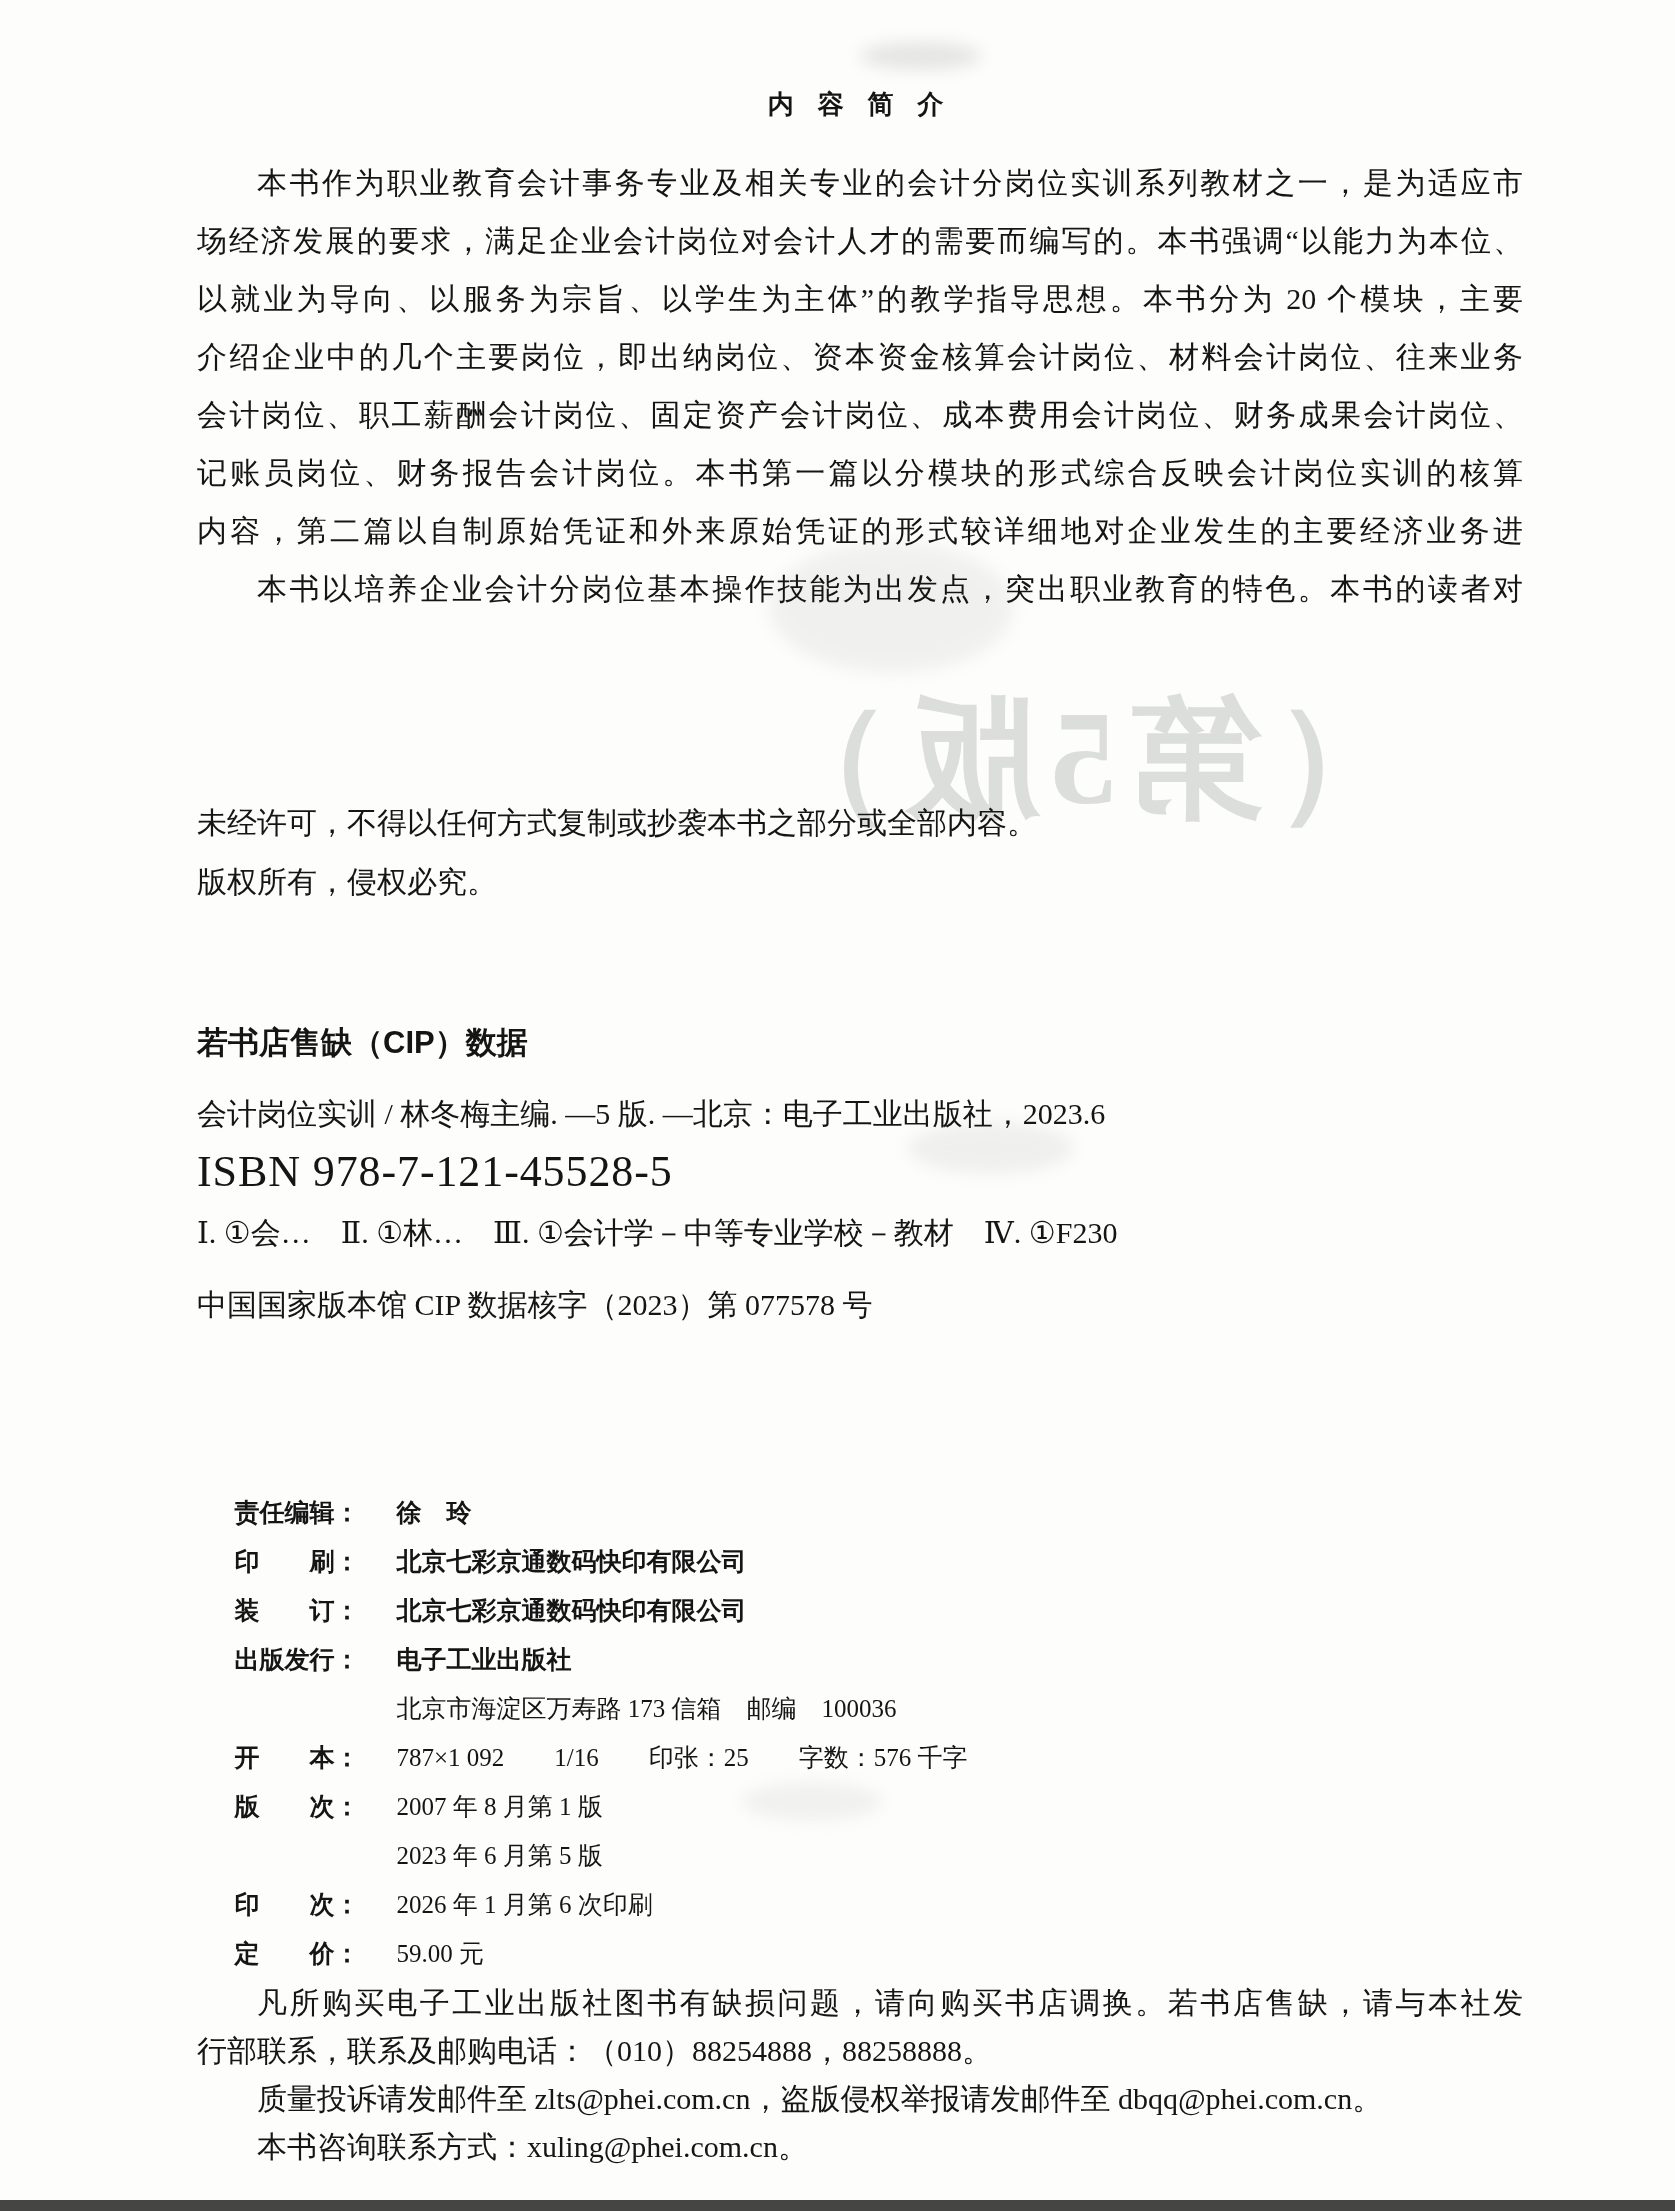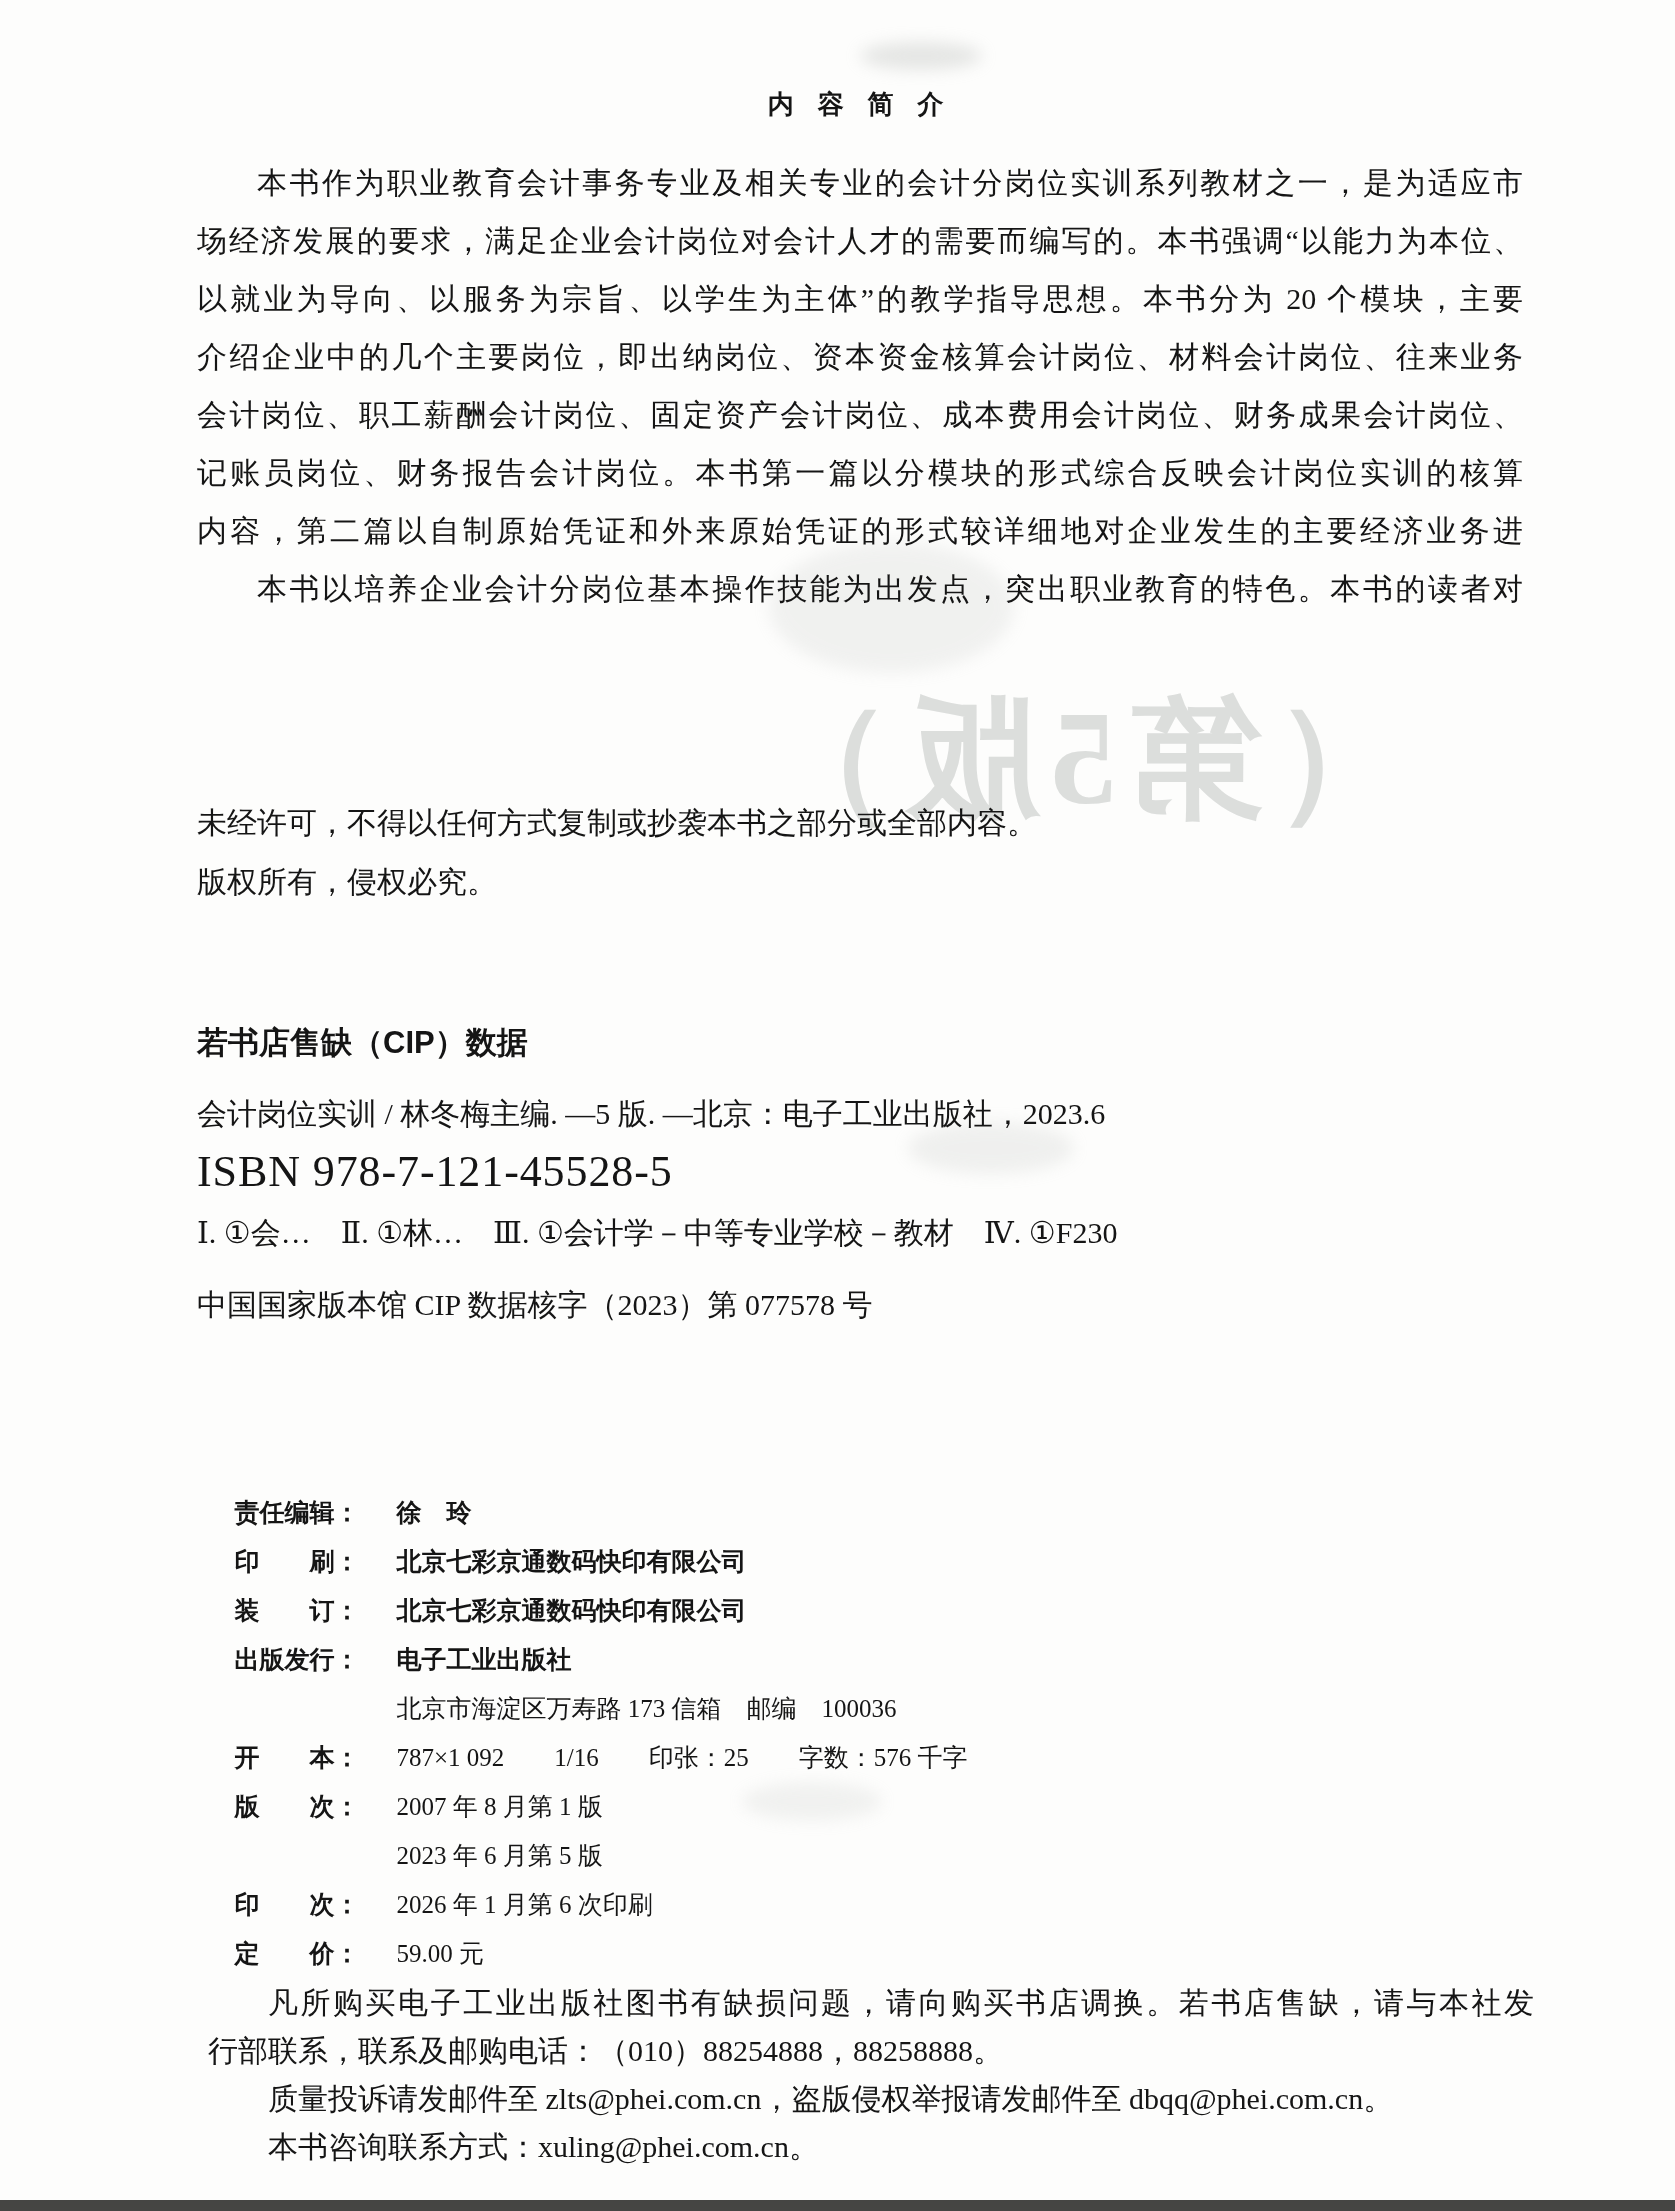--- a/index.html
+++ b/index.html
@@ -28,21 +28,21 @@
   .cip-class{position:absolute;left:197px;top:1213px;font-size:30px;white-space:pre;}
   .cip-reg{position:absolute;left:197px;top:1285px;font-size:30px;white-space:pre;}
   .colophon{position:absolute;left:197px;top:1439px;width:1363px;font-size:25px;}
   .colophon .row{height:49px;line-height:49px;white-space:pre;}
   .colophon .lab{
     display:inline-block;width:162px;font-weight:bold;
     font-family:"Liberation Sans","DejaVu Sans",sans-serif;
   }
   .colophon .val{font-family:"Liberation Serif","DejaVu Serif",serif;}
   .colophon .sansval{font-family:"Liberation Sans","DejaVu Sans",sans-serif;font-weight:600;}
-  .footer{position:absolute;left:208px;top:1979px;width:1326px;font-size:30px;}
+  .footer{position:absolute;left:197px;top:1979px;width:1326px;font-size:30px;}
   .footer .l{height:48px;line-height:48px;overflow:hidden;}
   .watermark{
     position:absolute;left:376px;top:671px;width:1031px;height:175px;z-index:0;
     font-size:133px;line-height:175px;font-weight:bold;letter-spacing:12.2px;
     color:#c7cac8;opacity:.6;transform:scaleX(-1);white-space:pre;
     font-family:"Liberation Serif","DejaVu Serif",serif;
   }
   .fg{z-index:2;}
   .smudge{position:absolute;border-radius:50%;filter:blur(7.9px);background:#b9bcb9;z-index:1;}
   .s1{left:860px;top:42px;width:122px;height:28px;opacity:.35;}

